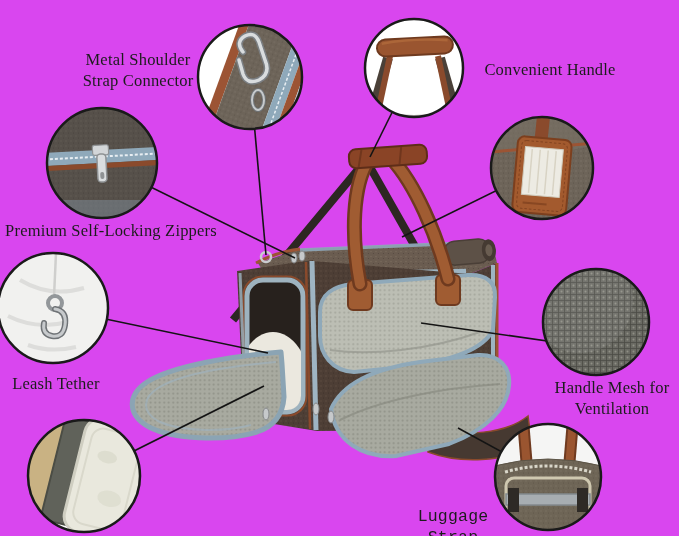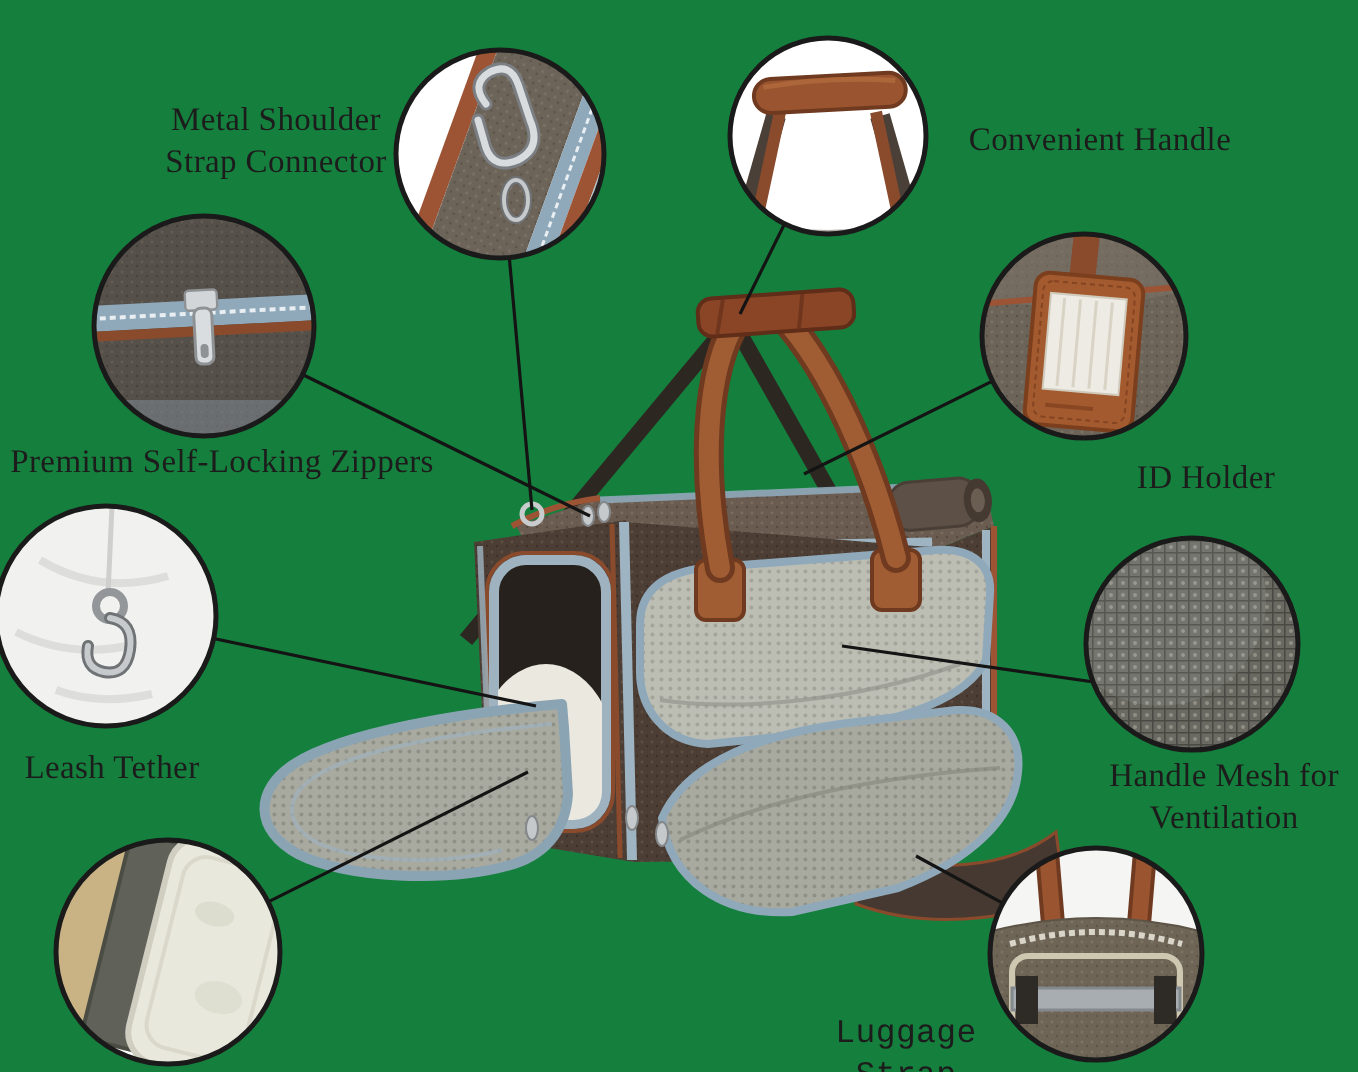--- a/index.html
+++ b/index.html
@@ -1,16 +1,16 @@
 <!DOCTYPE html>
 <html><head>
 <meta charset="utf-8">
 <style>
   html,body{margin:0;padding:0;background:#ffffff;}
-  .stage{position:relative;width:679px;height:536px;background:#15803d;overflow:hidden;
+  .stage{position:relative;width:679px;height:536px;background:#d946ef;overflow:hidden;
          font-family:"Liberation Serif", serif;}
   .stage svg{position:absolute;left:0;top:0;}
   .label{position:absolute;font-size:16.5px;color:#1c1c1c;text-align:center;
          white-space:pre-line;line-height:1.26;letter-spacing:.2px;}
   .lbl-metal   {left:58px;  top:50px;  width:160px;}
   .lbl-handle  {left:474px; top:60px;  width:152px;}
   .lbl-zippers {left:2px;   top:221px; width:218px;}
   .lbl-id      {left:558px; top:229px; width:90px;}
   .lbl-leash   {left:6px;   top:374px; width:100px;font-family:Liberation Serif, serif;}
   .lbl-mesh    {left:548px; top:378px; width:128px;}
@@ -288,18 +288,17 @@
       <rect x="577" y="488" width="11" height="24" fill="#2e2a26"></rect>
     </g>
     <circle cx="548" cy="477" r="53" fill="none" stroke="#1a1a1a" stroke-width="2.5"></circle>
   </g>
 </svg>
 
   <div class="label lbl-metal">Metal Shoulder
 Strap Connector</div>
   <div class="label lbl-zippers">Premium Self-Locking Zippers</div>
   <div class="label lbl-handle">Convenient Handle</div>
-  <div class="label lbl-id">ID Holder</div>
   <div class="label lbl-leash">Leash Tether</div>
   <div class="label lbl-mesh">Handle Mesh for
 Ventilation</div>
   <div class="label lbl-luggage">Luggage Strap</div>
 </div>
 
 </body></html>

